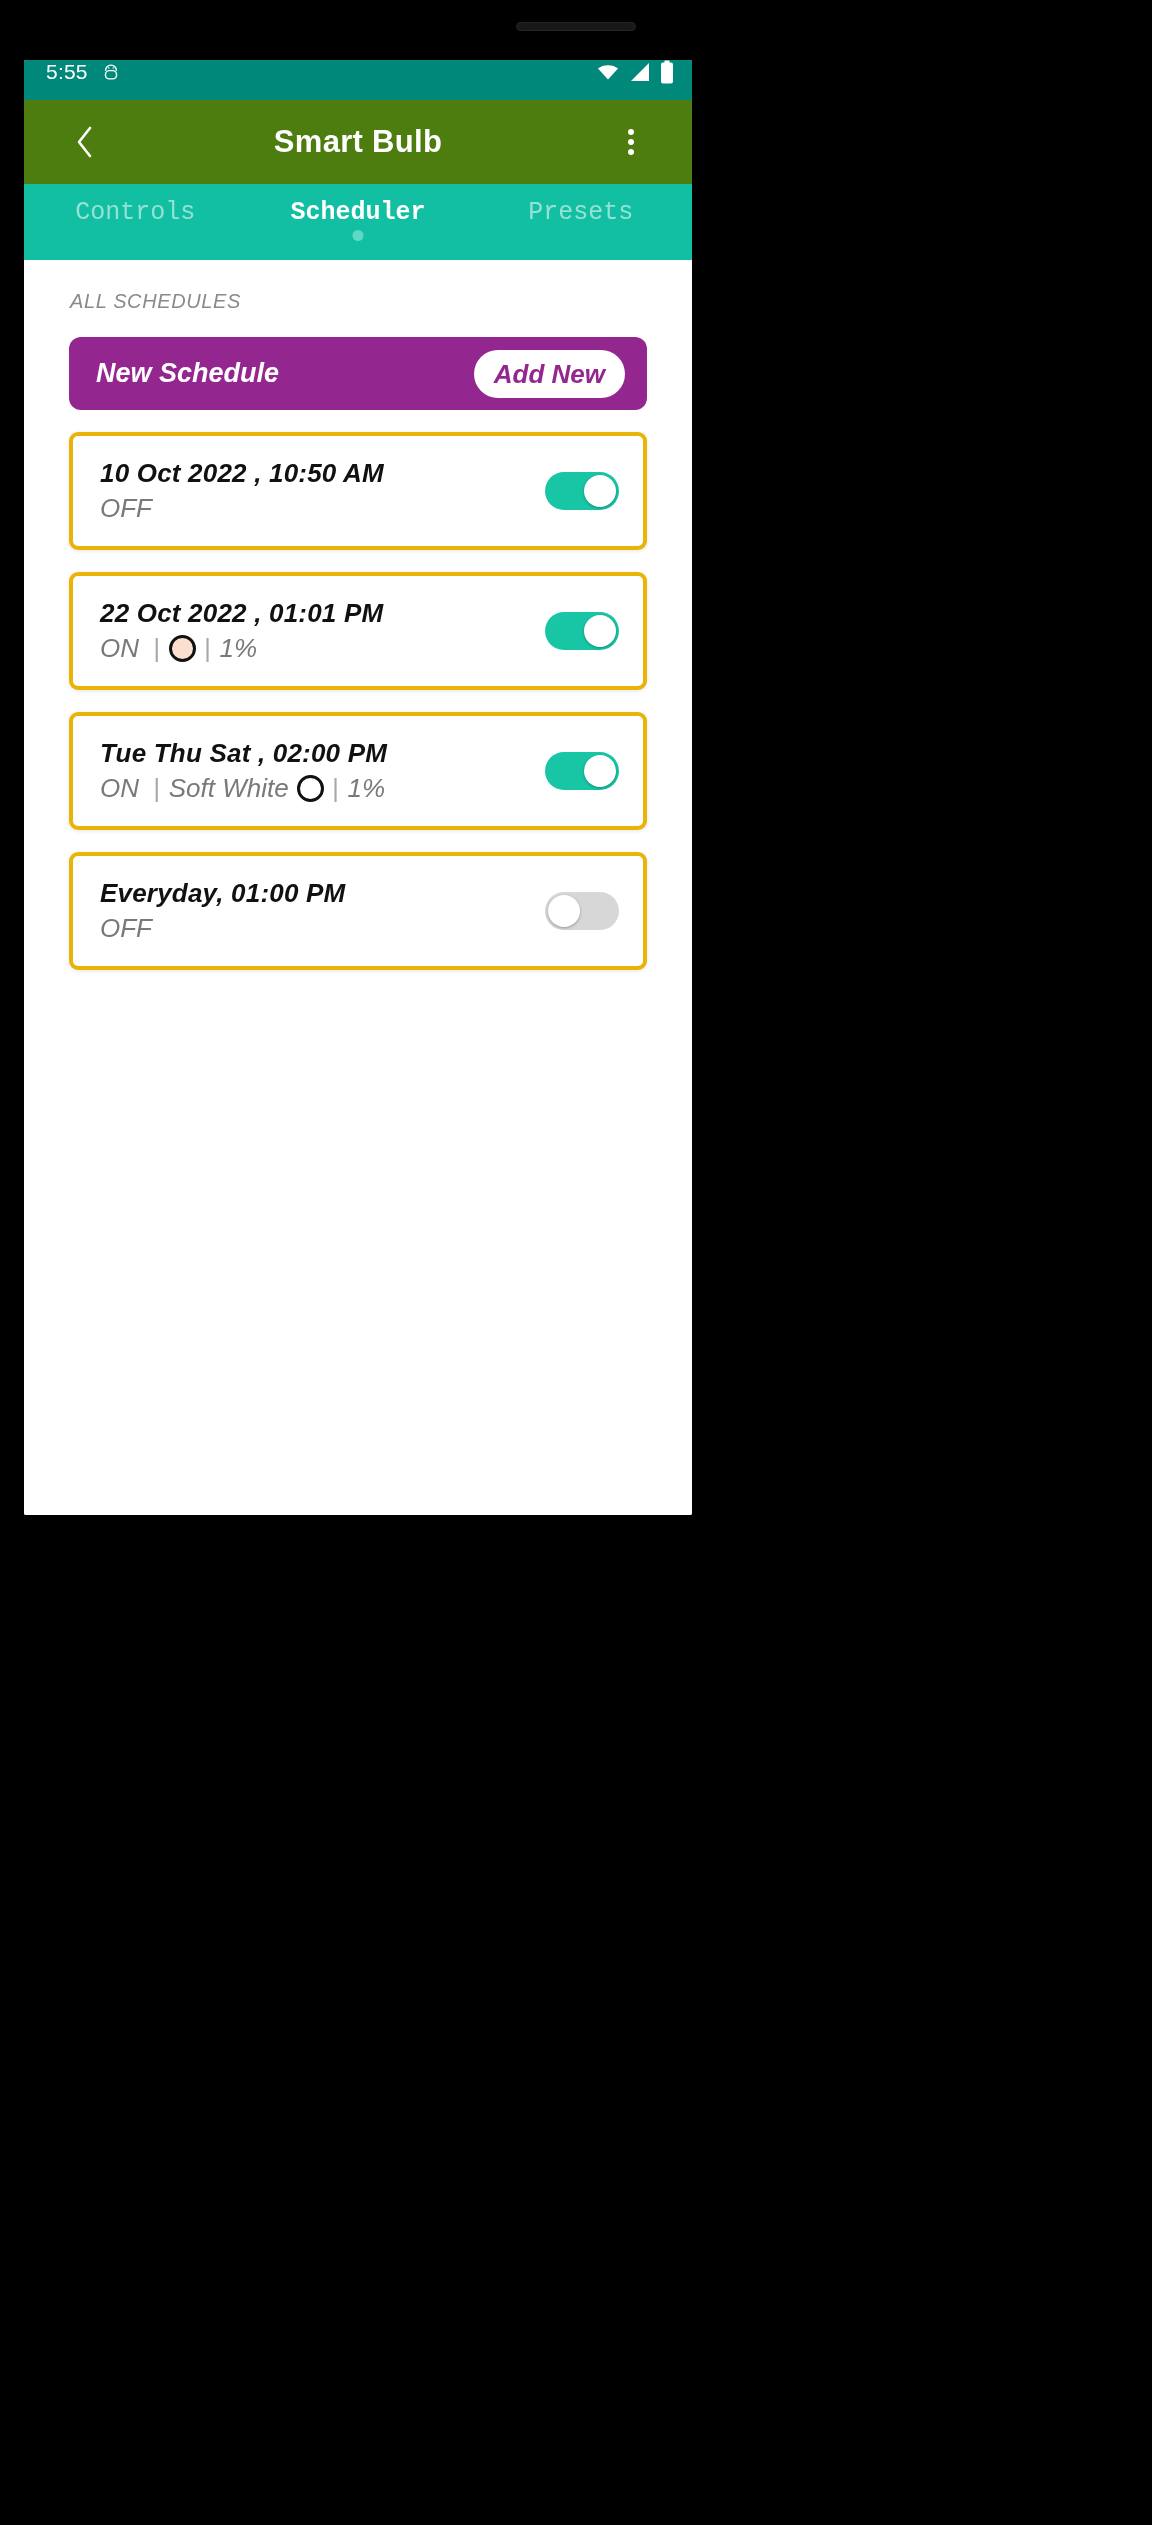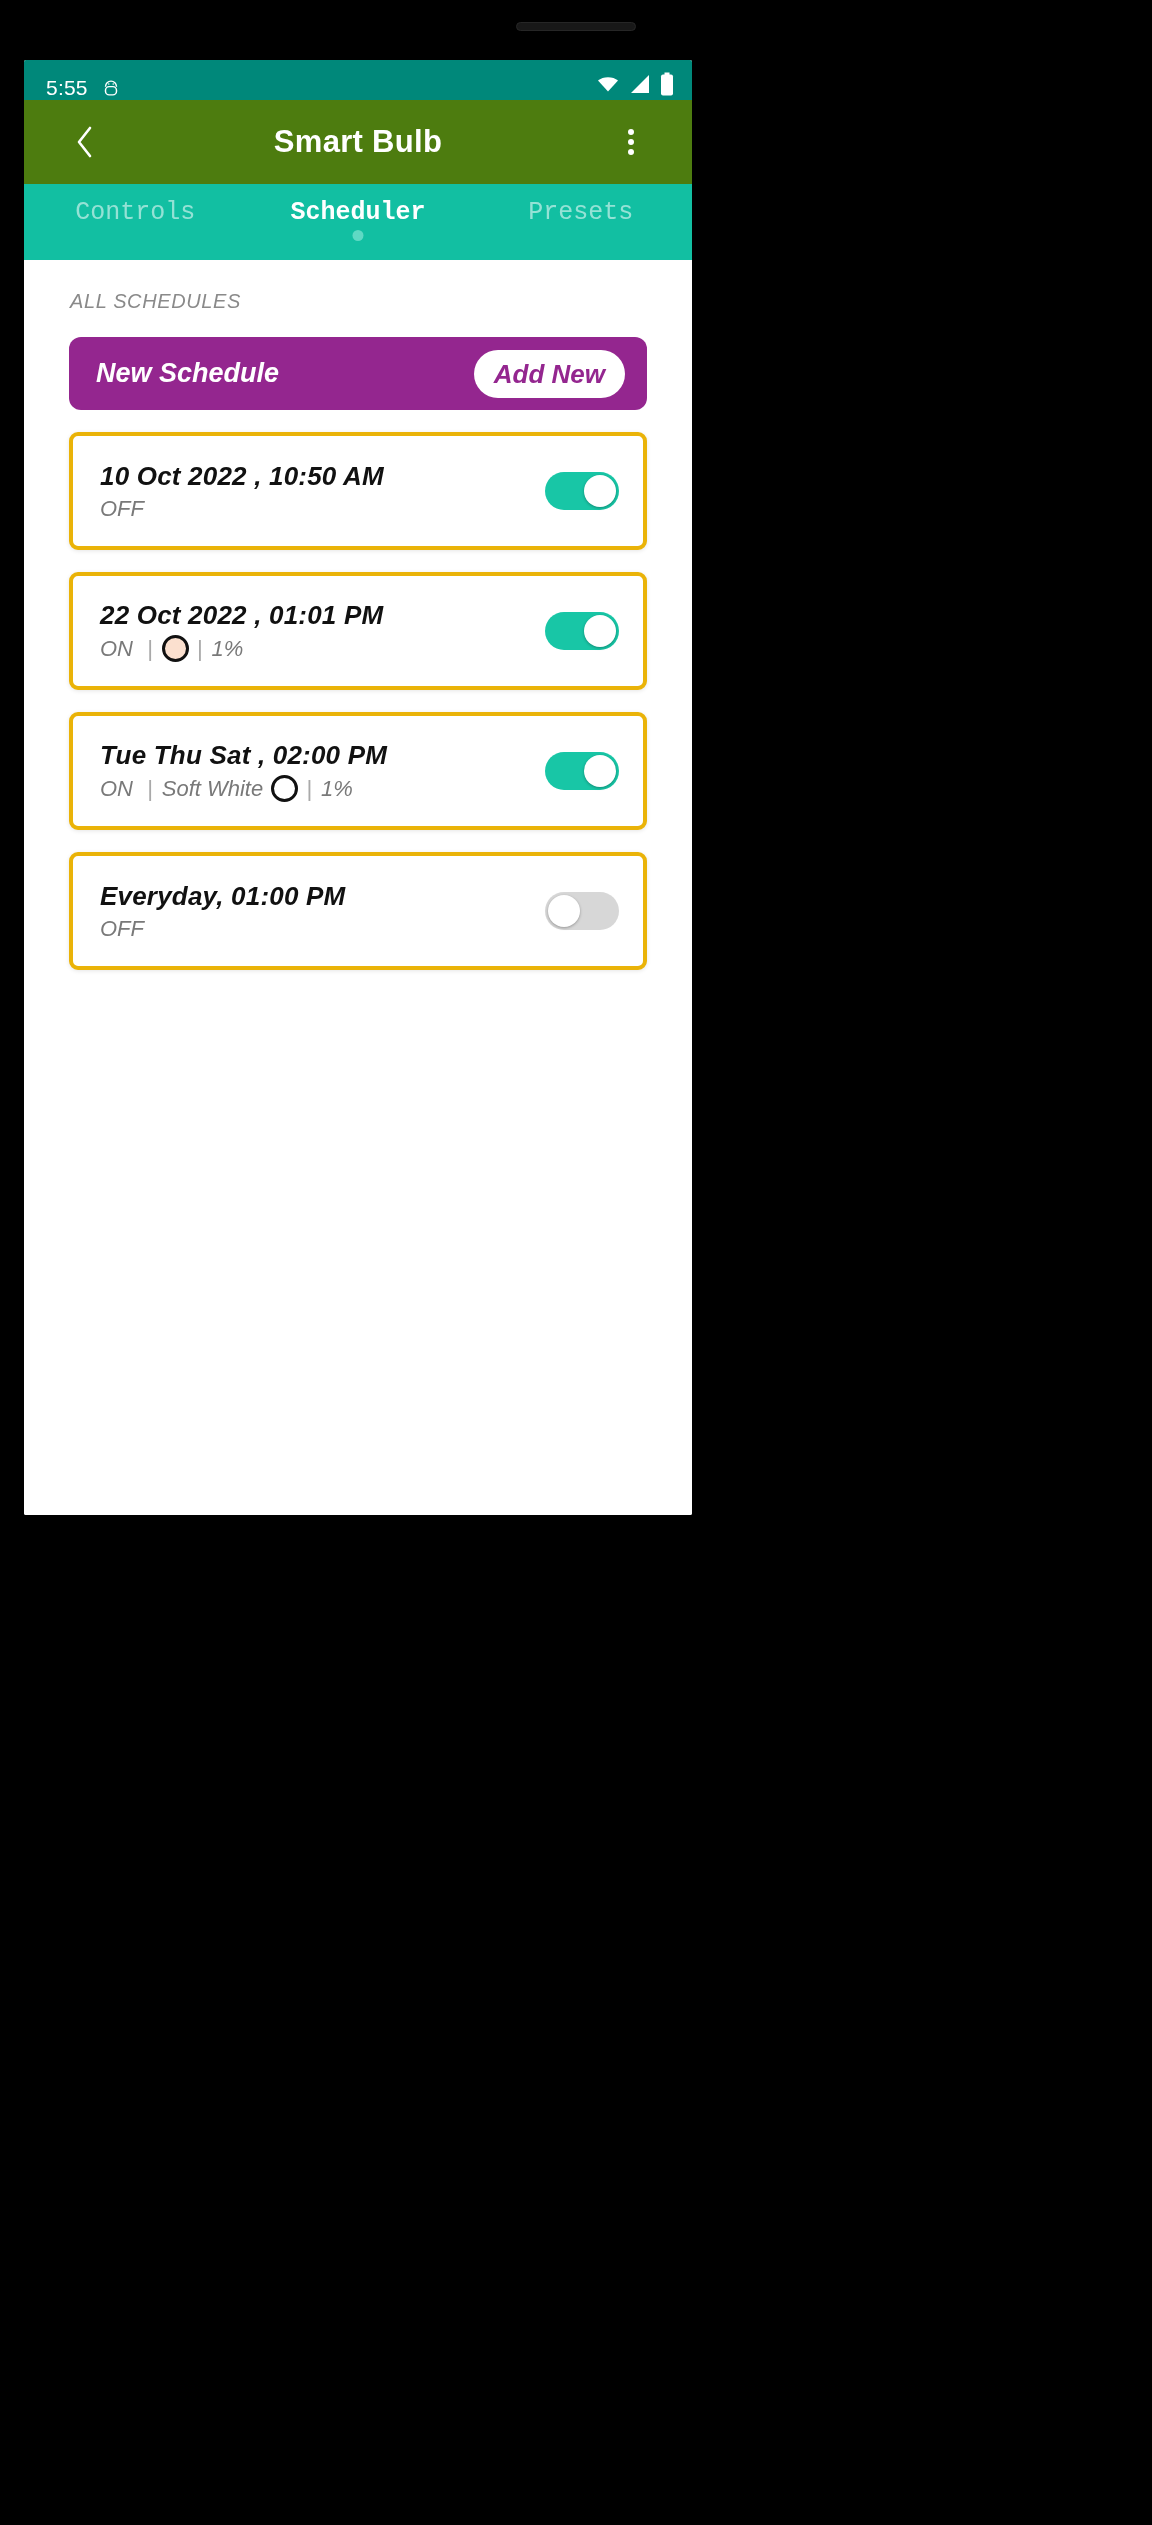--- a/index.html
+++ b/index.html
@@ -30,21 +30,21 @@
     width: 668px; height: 1455px;
     background: #ffffff;
     overflow: hidden;
     border-radius: 2px;
   }
   
   .statusbar {
     height: 40px;
     background: #00887A;
     display: flex;
-    align-items: flex-end;
+    align-items: flex-start;
     padding: 0 18px 0 22px;
     color: #fff;
   }
   .status-left { display: flex; align-items: center; gap: 12px; }
   .status-time { font-size: 21px; letter-spacing: .2px; }
   .android-icon { display: block; }
   .status-right { margin-left: auto; display: flex; align-items: center; gap: 9px; }
   
   .appbar {
     background: #4d7c0f;
@@ -162,21 +162,21 @@
   }
   .card-texts { flex: 1; min-width: 0; }
   .card-title {
     font-size: 26px;
     color: #111;
     font-weight: bold;
     letter-spacing: .2px;
   }
   .card-sub {
     margin-top: 4px;
-    font-size: 22px;
+    font-size: 26px;
     color: #797979;
     display: flex;
     align-items: center;
     gap: 0px;
   }
   .sub-state { margin-right: 14px; }
   .sub-sep { color: #A9A9A9; margin: 0 9px 0 0; }
   .sub-name { margin-right: 8px; }
   .color-dot {
     display: inline-block;

